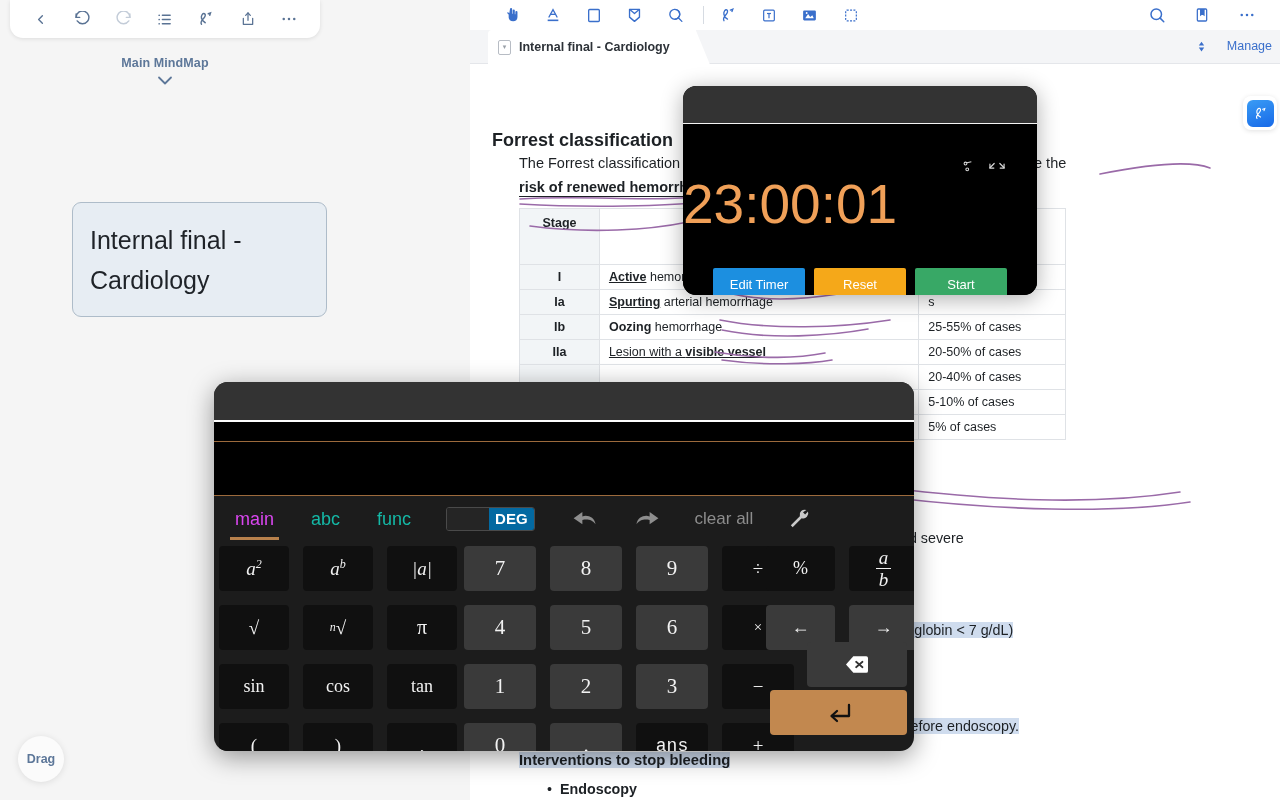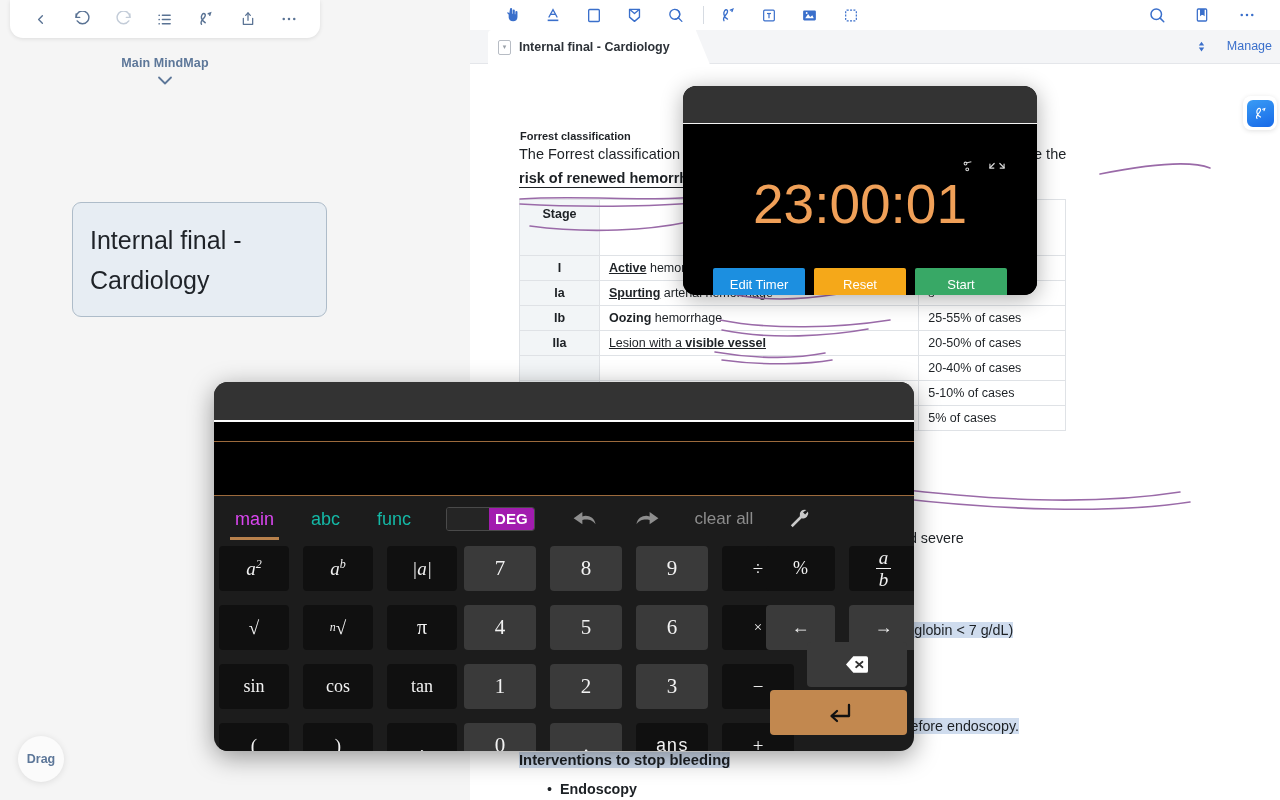--- a/index.html
+++ b/index.html
@@ -102,21 +102,21 @@
     position: absolute; right: 8px; top: 9px; font-size: 12.5px;
     color: #3a6fcb; cursor: pointer;
   }
 
   
   #page {
     position: absolute; left: 0; top: 64px; width: 810px; height: 736px;
     background: #fff; overflow: hidden;
   }
   #page-inner { position: relative; padding: 66px 0 0 0; }
-  .doc-h { font-size: 11px; font-weight: 700; color: #1d2125; margin-left: 50px; }
+  .doc-h { font-size: 18px; font-weight: 700; color: #1d2125; margin-left: 22px; }
   .doc-p { font-size: 14.5px; color: #1d2125; margin-left: 49px; line-height: 24px; }
   .doc-p .ul { border-bottom: 1.3px solid #1d2125; padding-bottom: 1px; font-weight: 600;}
 
   
   #forrest-table {
     margin-left: 49px; margin-top: 9px; width: 547px;
     border-collapse: collapse; font-size: 12.5px; color: #1d2125; padding-left: 8px;
   }
   #forrest-table td {
     border: 1px solid #dfe2e6; padding: 5px 9px; vertical-align: middle;
@@ -162,21 +162,21 @@
   #timer-titlebar {
     height: 38px; background: #333333; border-radius: 13px 13px 0 0;
     border-bottom: 1px solid #f4f4f4;
   }
   #timer-body { position: relative; height: 171px; background: #000; }
   #timer-mini-icons {
     position: absolute; right: 28px; top: 36px; display: flex; gap: 9px;
     color: #d8d8d8;
   }
   #timer-display {
-    position: absolute; left: 0; right: 0; top: 48px; text-align: center;
+    position: absolute; left: 0; right: 0; top: 48px; 
     font-size: 55px; color: #f0a058; letter-spacing: 0px;
     font-family: "Liberation Sans", sans-serif; font-weight: 400;
   }
   #timer-buttons {
     position: absolute; left: 0; right: 0; top: 144px;
     display: flex; justify-content: center; gap: 9px;
   }
   .timer-btn {
     width: 92px; height: 32px; border: none; border-radius: 2px;
     color: #fff; font-size: 13px; cursor: pointer;
@@ -209,21 +209,21 @@
   .calc-tab.active::after {
     content: ""; position: absolute; left: -3px; right: -3px; bottom: -6px;
     height: 2.5px; background: #b8814c;
   }
   #deg-toggle {
     display: flex; align-items: center; margin-right: 36px; cursor: pointer;
     border: 1px solid #4a4a4a; border-radius: 3px; overflow: hidden; height: 24px;
   }
   #deg-toggle .knob { width: 42px; height: 22px; background: #252525; }
   #deg-toggle .lbl {
-    padding: 0 6px; font-size: 15px; color: #fff; background: #a21caf;
+    padding: 0 6px; font-size: 15px; color: #fff; background: #0369a1;
     line-height: 22px; font-weight: 600;
   }
   .calc-act { color: #8e8e8e; margin-right: 34px; cursor: pointer; display:flex; align-items:center;}
   #calc-clearall { font-size: 17px; color: #8d8d8d; margin-right: 34px; cursor: pointer; }
   #calc-wrench { color: #c9c9c9; cursor: pointer; }
 
   #calc-keys {
     position: absolute; left: 0; top: 160px; width: 700px; height: 209px;
     padding: 0 5px;
   }

